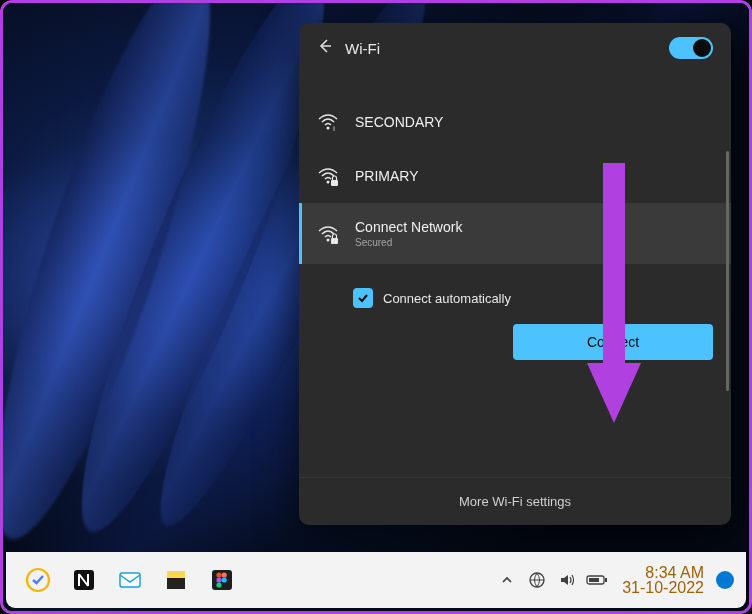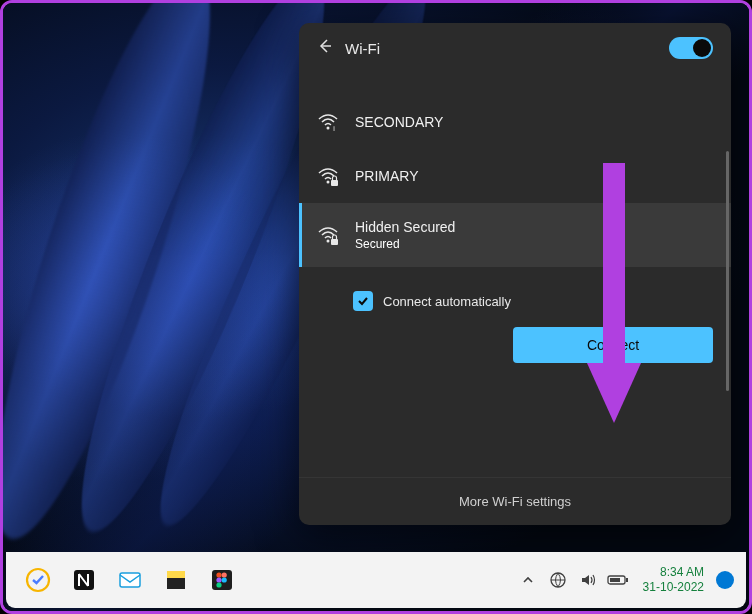--- a/index.html
+++ b/index.html
@@ -20,37 +20,37 @@
     .back-arrow { color: #e0e0e0; cursor: pointer; }
     .wifi-title { flex: 1; font-size: 15px; }
     .toggle { width: 44px; height: 22px; background: #4cc2ff; border-radius: 11px; position: relative; cursor: pointer; }
     .toggle::after { content: ''; position: absolute; right: 2px; top: 2px; width: 18px; height: 18px; background: #0a0a0a; border-radius: 50%; }
     .network-list { flex: 1; overflow: hidden; position: relative; }
     .network-item { display: flex; align-items: center; gap: 16px; padding: 16px 18px; }
     .network-item.selected { background: #3a3a3a; border-left: 3px solid #4cc2ff; padding-left: 15px; }
     .wifi-icon { width: 22px; height: 22px; position: relative; flex-shrink: 0; }
     .network-info { display: flex; flex-direction: column; gap: 2px; }
     .network-name { font-size: 14px; color: #f0f0f0; }
-    .network-status { font-size: 12px; color: #ffffff; }
+    .network-status { font-size: 10px; color: #a3a3a3; }
     .auto-connect { display: flex; align-items: center; gap: 10px; padding: 24px 18px 16px 54px; }
     .checkbox { width: 20px; height: 20px; background: #4cc2ff; border-radius: 4px; display: flex; align-items: center; justify-content: center; cursor: pointer; }
     .auto-label { font-size: 13px; color: #e8e8e8; }
     .connect-row { display: flex; justify-content: flex-end; padding: 0 18px 18px 18px; }
     .connect-btn { background: #4cc2ff; color: #0a0a0a; border: none; padding: 10px 0; width: 200px; border-radius: 4px; font-size: 14px; cursor: pointer; }
     .more-link { padding: 16px 18px; font-size: 13px; color: #d0d0d0; border-top: 1px solid rgba(255,255,255,0.05); cursor: pointer; text-align: center; }
     .scroll-indicator { position: absolute; right: 2px; top: 56px; width: 3px; height: 240px; background: #666; border-radius: 2px; }
 
     .arrow-annotation { position: absolute; right: 100px; top: 160px; pointer-events: none; }
 
     .taskbar { position: absolute; left: 3px; right: 3px; bottom: 3px; height: 56px; background: #f3f3f3; display: flex; align-items: center; padding: 0 12px; border-bottom-left-radius: 9px; border-bottom-right-radius: 9px; }
     .task-left { display: flex; gap: 6px; align-items: center; }
     .tb-icon { width: 40px; height: 40px; border-radius: 4px; display: flex; align-items: center; justify-content: center; cursor: pointer; }
     .task-right { margin-left: auto; display: flex; align-items: center; gap: 4px; }
     .tray-icon { width: 26px; height: 40px; display: flex; align-items: center; justify-content: center; cursor: pointer; color: #404040; }
-    .datetime { text-align: right; font-size: 12px; color: #15803d; padding: 0 8px; line-height: 15px; cursor: pointer; }
+    .datetime { text-align: right; font-size: 16px; color: #a16207; padding: 0 8px; line-height: 15px; cursor: pointer; }
     .notif-dot { width: 18px; height: 18px; background: #0078d4; border-radius: 50%; cursor: pointer; }
   </style>
 </head>
 <body>
 
 <div class="frame-border">
   <div class="desktop">
     <div class="wave"></div>
     <div class="wave wave2"></div>
     <div class="wave wave3"></div>
@@ -103,21 +103,21 @@
           <svg width="22" height="22" viewBox="0 0 22 22">
               <path d="M2 8 Q11 0 20 8" stroke="#e8e8e8" stroke-width="1.6" fill="none"></path>
               <path d="M5 11 Q11 5 17 11" stroke="#e8e8e8" stroke-width="1.6" fill="none"></path>
               <path d="M8 14 Q11 11 14 14" stroke="#e8e8e8" stroke-width="1.6" fill="none"></path>
               <circle cx="11" cy="17" r="1.5" fill="#e8e8e8"></circle>
               <rect x="14" y="15" width="7" height="6" rx="1" fill="#e8e8e8"></rect>
               <path d="M15.5 15 v-2 a2 2 0 0 1 4 0 v2" stroke="#e8e8e8" stroke-width="1.2" fill="none"></path>
             </svg>
         </span>
         <div class="network-info">
-          <span class="network-name">Hidden Secured</span>
+          <span class="network-name">Connect Network</span>
           <span class="network-status">Secured</span>
         </div>
       </div>
 
       <div class="auto-connect">
         <div class="checkbox">
           <svg width="14" height="14" viewBox="0 0 14 14">
               <path d="M3 7 L6 10 L11 4" stroke="#0a0a0a" stroke-width="2" fill="none"></path>
             </svg>
         </div>

